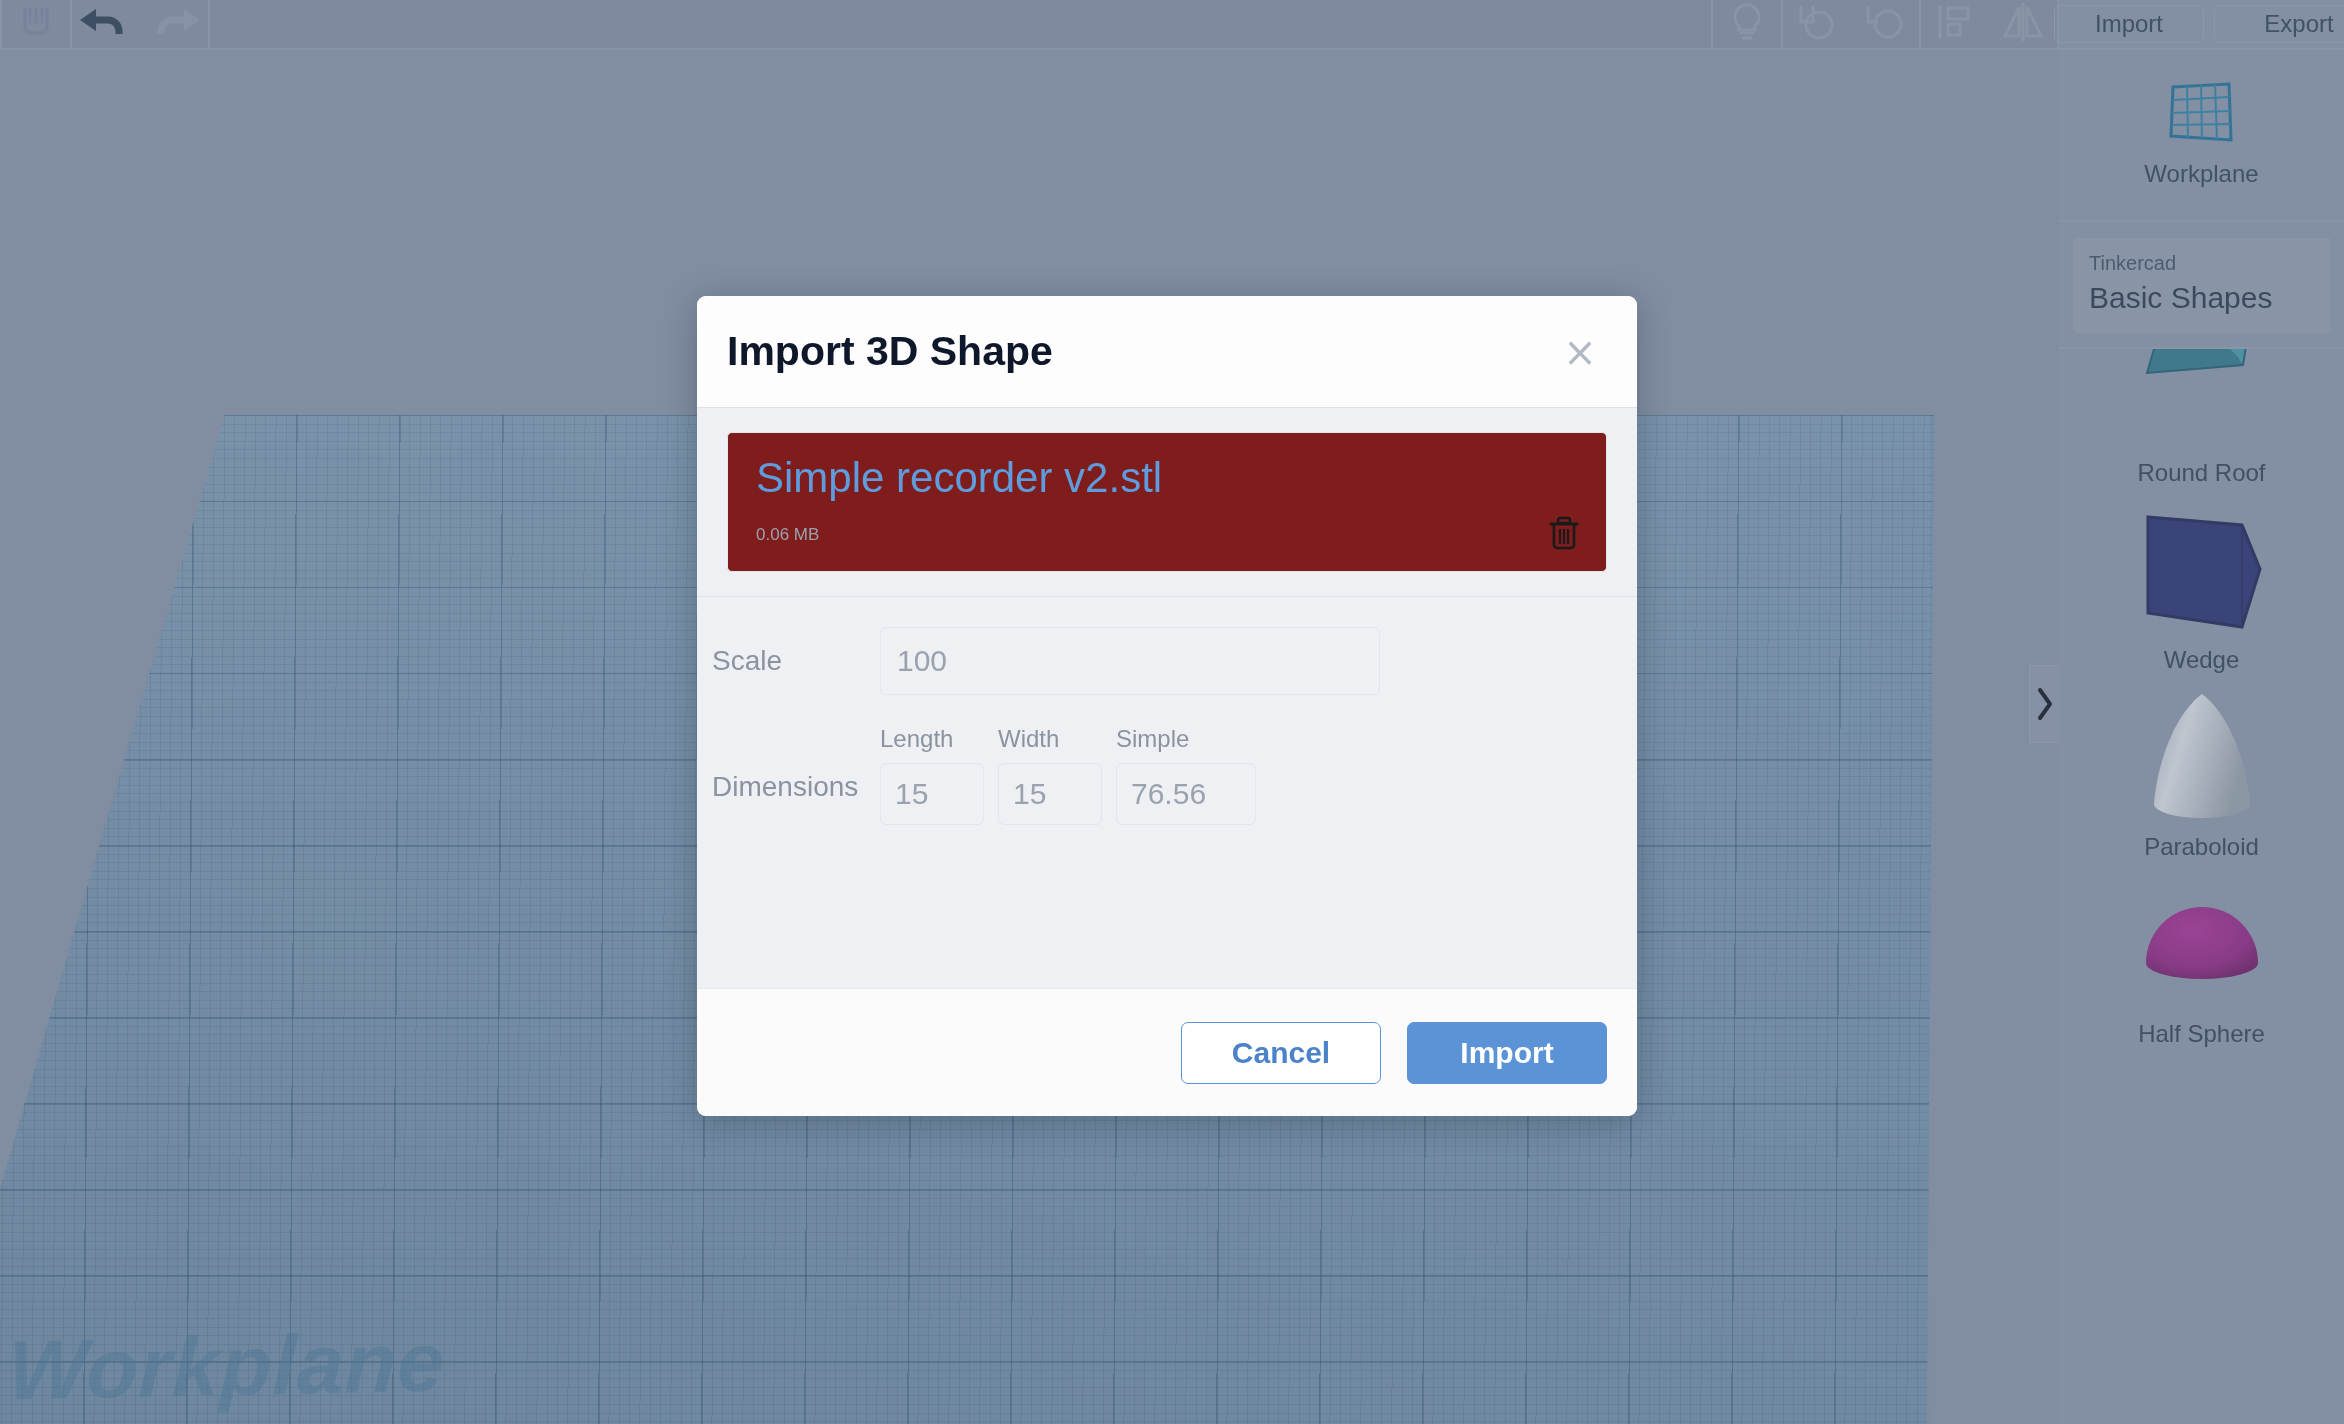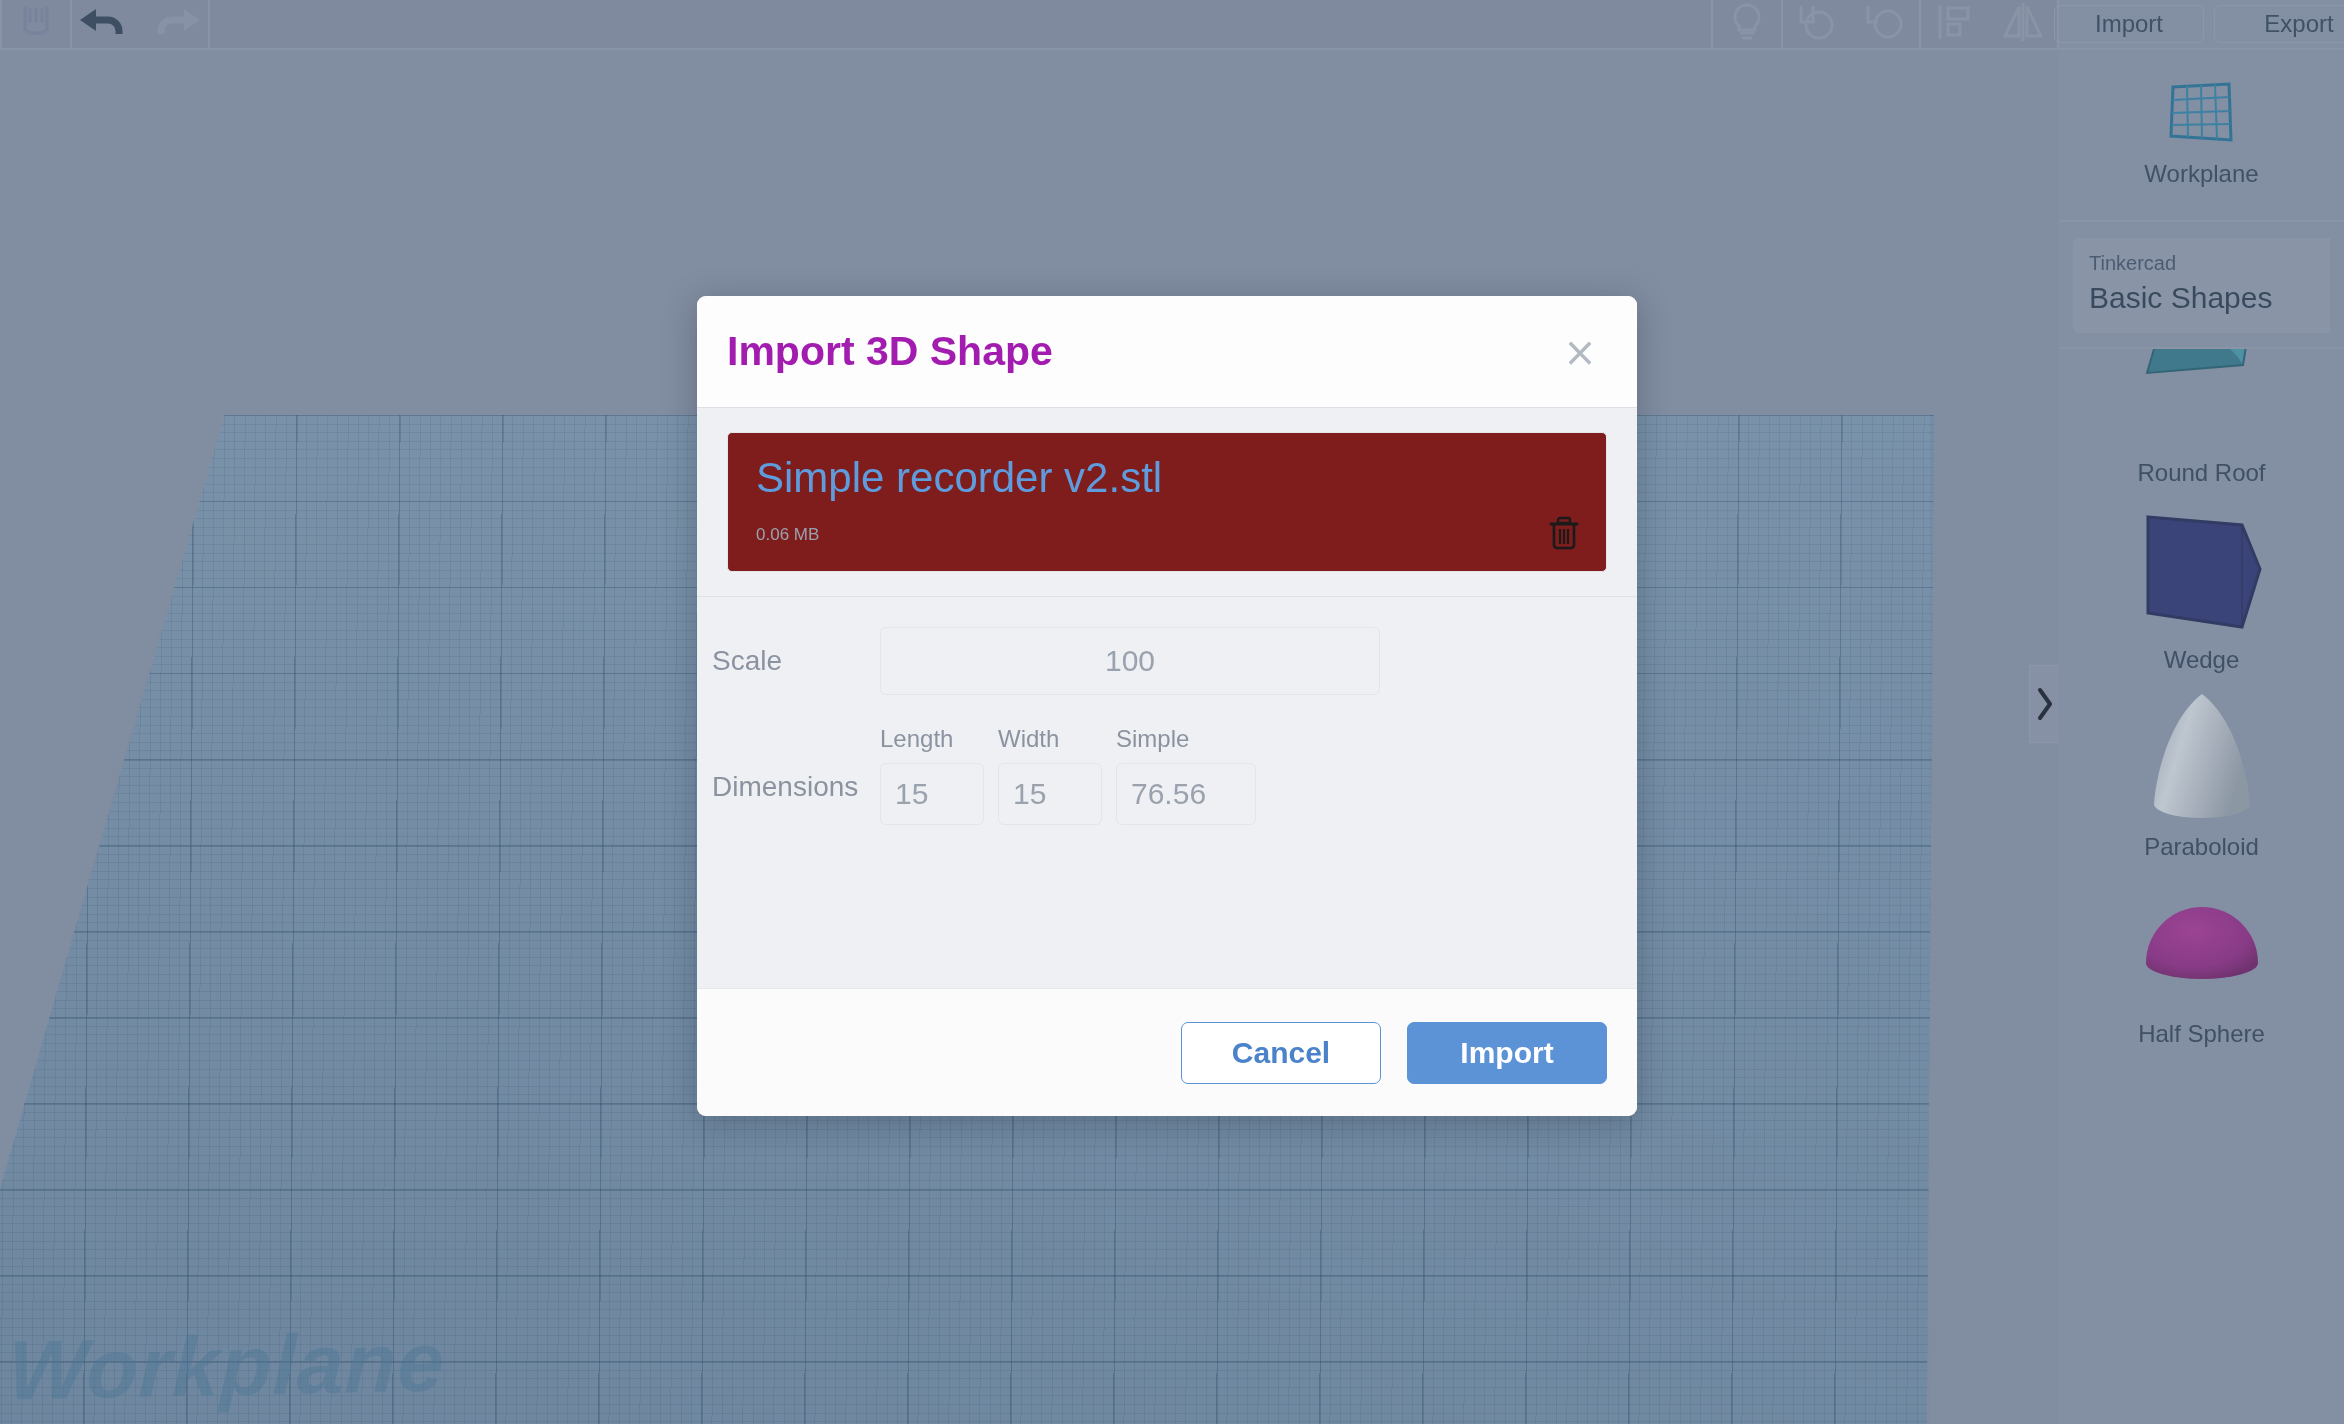--- a/index.html
+++ b/index.html
@@ -150,21 +150,21 @@
     display: flex; flex-direction: column;
   }
   .modal-header {
     height: 112px;
     background: #fdfdfe;
     border-bottom: 1px solid #dde1e7;
     display: flex; align-items: center;
     padding: 0 30px 0 30px;
   }
   .modal-title {
-    font-size: 41px; font-weight: 700; color: #a21caf;
+    font-size: 41px; font-weight: 700; color: #0f172a;
     flex: 1 1 auto;
   }
   .modal-close {
     width: 54px; height: 54px;
     display: flex; align-items: center; justify-content: center;
     color: #b3b9c2; font-size: 40px; line-height: 1;
     cursor: pointer;
     font-family: "DejaVu Sans", sans-serif;
   }
   .modal-body { flex: 1 1 auto; background: #eef0f4; }
@@ -202,21 +202,20 @@
     flex: 0 0 auto;
   }
   .scale-input {
     width: 500px; height: 68px;
     border: 1px solid #e2e5ea; border-radius: 6px;
     background: #eef0f4;
     font-size: 30px; color: #9aa2ae;
     padding: 0 16px;
     font-family: "Liberation Sans", sans-serif;
     outline: none;
-    text-align: center;
   }
   .dims-row { align-items: flex-start; }
   .dims-label { padding-top: 46px; }
   .dims-fields { display: flex; gap: 14px; }
   .dim-field { display: flex; flex-direction: column; }
   .dim-cap { font-size: 24px; color: #8b93a0; margin-bottom: 10px; }
   .dim-input {
     width: 104px; height: 62px;
     border: 1px solid #e2e5ea; border-radius: 6px;
     background: #eef0f4;

